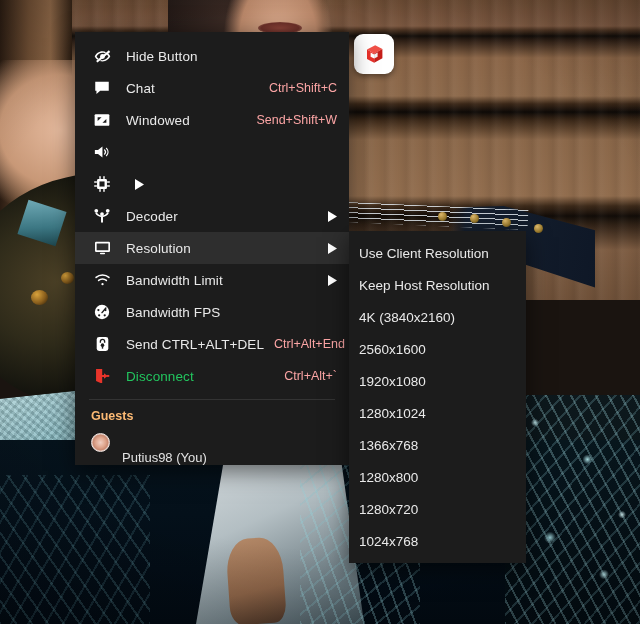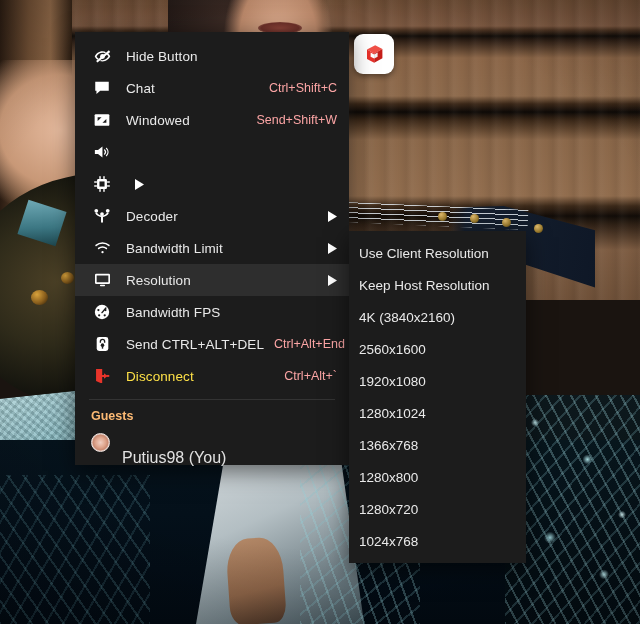--- a/index.html
+++ b/index.html
@@ -193,41 +193,41 @@
   }
   .mi .lbl { flex: 1 1 auto; white-space: nowrap; letter-spacing: .1px; }
   .mi .sc {
     color: #fca5a5; font-size: 12.5px; white-space: nowrap; margin-left: 10px;
   }
   .mi .arw {
     width: 10px; height: 12px; margin-left: 8px;
     display: flex; align-items: center; justify-content: center;
   }
   .mi.selected { background: #2e2e2e; }
-  .mi.danger .lbl { color: #fde047; }
+  .mi.danger .lbl { color: #22c55e; }
 
   .menu-sep {
     height: 1px; background: #333333; margin: 7px 14px 0 14px;
   }
   .guests-head {
     padding: 9px 16px 4px 16px;
     font-size: 12.5px; font-weight: bold; color: #fdba74;
   }
   .guest-row {
     display: flex; align-items: center; height: 30px;
     padding: 0 16px 0 16px; margin-bottom: 8px;
   }
   .avatar {
     width: 19px; height: 19px; border-radius: 50%;
     margin-right: 12px; flex: 0 0 19px;
     background:
       radial-gradient(circle at 50% 50%, #f0cfc2 0%, #e0a78f 40%, #c98a72 62%, #eadcd6 75%, #d9b3a3 100%);
     border: 1px solid #f2e3de;
   }
-  .guest-name { font-size: 16px; color: #e2e2e2; margin-top: 31px; }
+  .guest-name { font-size: 13px; color: #e2e2e2; margin-top: 31px; }
 
   
   .submenu {
     position: absolute; left: 349px; top: 231px; width: 177px;
     background: #1c1c1c;
     box-shadow: 0 6px 22px rgba(0,0,0,0.55);
     padding: 6px 0 6px 0;
     font-size: 13.5px; color: #e9e9e9;
   }
   .sub-item {
@@ -366,45 +366,45 @@
         </svg>
       </span>
       <span class="lbl">Decoder</span>
       <span class="arw">
         <svg width="9" height="11" viewBox="0 0 9 11">
             <polygon points="0,0 9,5.5 0,11" fill="#ffffff"></polygon>
           </svg>
       </span>
     </div>
 
+    <div class="mi selected">
+      <span class="ico">
+        <svg width="19" height="18" viewBox="0 0 24 24" fill="#ffffff">
+          <rect x="2" y="3.8" width="20" height="13.4" rx="1.6"></rect>
+          <rect x="4.2" y="6" width="15.6" height="9" fill="#2e2e2e"></rect>
+          <rect x="8.6" y="18.4" width="6.8" height="2" rx="1"></rect>
+        </svg>
+      </span>
+      <span class="lbl">Resolution</span>
+      <span class="arw">
+        <svg width="9" height="11" viewBox="0 0 9 11">
+            <polygon points="0,0 9,5.5 0,11" fill="#ffffff"></polygon>
+          </svg>
+      </span>
+    </div>
+
     <div class="mi">
       <span class="ico">
         <svg width="19" height="18" viewBox="0 0 24 24" fill="none" stroke="#ffffff" stroke-width="2" stroke-linecap="round">
           <path d="M3.4 8.6A13.4 13.4 0 0 1 20.6 8.6"></path>
           <path d="M6.8 12.6a8.4 8.4 0 0 1 10.4 0"></path>
           <circle cx="12" cy="17.6" r="1.5" fill="#ffffff" stroke="none"></circle>
         </svg>
       </span>
       <span class="lbl">Bandwidth Limit</span>
-      <span class="arw">
-        <svg width="9" height="11" viewBox="0 0 9 11">
-            <polygon points="0,0 9,5.5 0,11" fill="#ffffff"></polygon>
-          </svg>
-      </span>
-    </div>
-
-    <div class="mi selected">
-      <span class="ico">
-        <svg width="19" height="18" viewBox="0 0 24 24" fill="#ffffff">
-          <rect x="2" y="3.8" width="20" height="13.4" rx="1.6"></rect>
-          <rect x="4.2" y="6" width="15.6" height="9" fill="#2e2e2e"></rect>
-          <rect x="8.6" y="18.4" width="6.8" height="2" rx="1"></rect>
-        </svg>
-      </span>
-      <span class="lbl">Resolution</span>
       <span class="arw">
         <svg width="9" height="11" viewBox="0 0 9 11">
             <polygon points="0,0 9,5.5 0,11" fill="#ffffff"></polygon>
           </svg>
       </span>
     </div>
 
     <div class="mi">
       <span class="ico">
         <svg width="18" height="18" viewBox="0 0 24 24">

